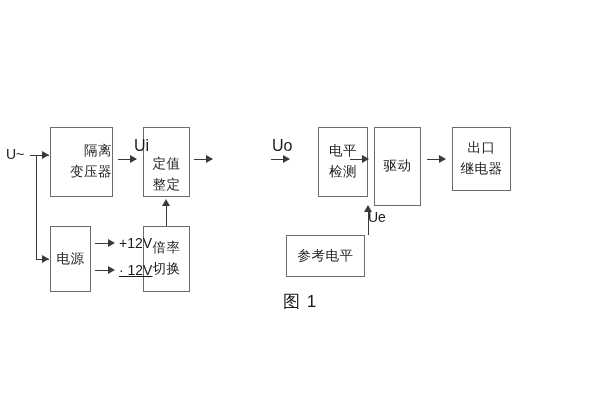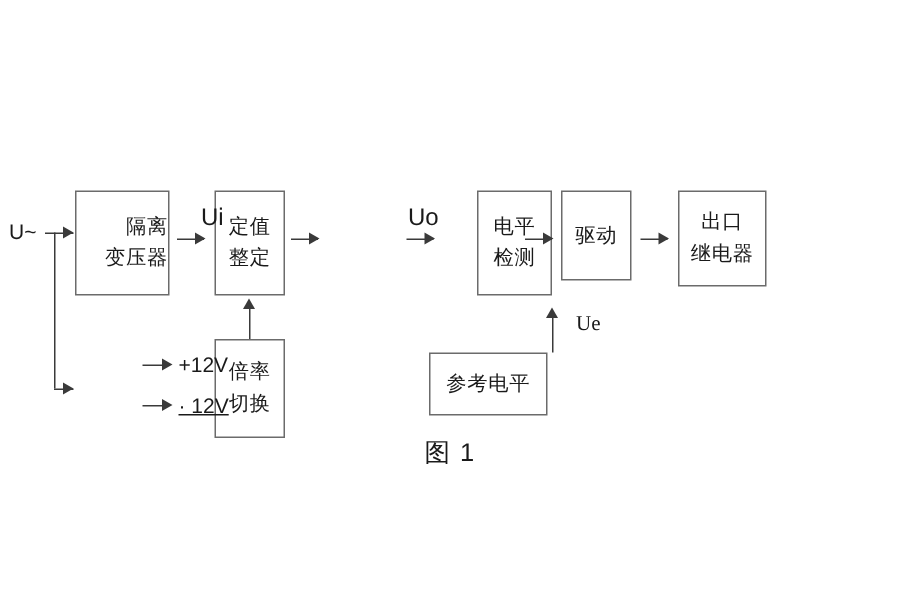--- a/index.html
+++ b/index.html
@@ -86,40 +86,43 @@
   <div class="arr-r" style="left:42px; top:150.5px;"></div>
 
   <div class="hline" style="left:36px; top:259px; width:13px;"></div>
   <div class="arr-r" style="left:42px; top:254.5px;"></div>
 
   <div class="block" style="left:50px; top:127px; width:63px; height:70px;align-items:flex-end;">
     <span class="ln">隔离</span>
     <span class="ln">变压器</span>
   </div>
 
-  <div class="block" style="left:143px; top:127px; width:47px; height:70px;">
+  <div class="block" style="left:143px; top:127px; width:47px; height:70px;justify-content:flex-end;">
     <span class="ln">定值</span>
     <span class="ln">整定</span>
   </div>
 
 
   <div class="block" style="left:295px; top:127px; width:50px; height:70px;margin-left:23px;">
     <span class="ln">电平</span>
     <span class="ln">检测</span>
   </div>
 
-  <div class="block" style="left:374px; top:127px; width:47px; height:60px;">
+  <div class="block" style="left:374px; top:127px; width:47px; height:79px;">
     <span class="ln">驱动</span>
   </div>
 
   <div class="block" style="left:452px; top:127px; width:59px; height:64px;">
     <span class="ln">出口</span>
     <span class="ln">继电器</span>
   </div>
 
+  <div class="block" style="left:50px; top:226px; width:41px; height:66px;">
+    <span class="ln">电源</span>
+  </div>
 
   <div class="block" style="left:143px; top:226px; width:47px; height:66px;">
     <span class="ln">倍率</span>
     <span class="ln">切换</span>
   </div>
 
   <div class="block" style="left:286px; top:235px; width:79px; height:42px;">
     <span class="ln">参考电平</span>
   </div>
 
@@ -146,17 +149,17 @@
 
   <div class="hline" style="left:95px; top:270px; width:17px;"></div>
   <div class="arr-r" style="left:108px; top:265.5px;"></div>
   <div class="label big" style="left:119px; top:263px;text-decoration:underline;">· 12V</div>
 
   <div class="vline" style="left:166px; top:206px; height:20px;"></div>
   <div class="arr-u" style="left:162px; top:199px;"></div>
 
   <div class="vline" style="left:368px; top:212px; height:23px;"></div>
   <div class="arr-u" style="left:364px; top:205px;"></div>
-  <div class="label big" style="left:384px; top:210px;font-family:Liberation Serif, serif;">Ue</div>
+  <div class="label big" style="left:368px; top:210px;">Ue</div>
 
   <div class="label caption" style="left:283px; top:293px;">图 1</div>
 
 </div>
 
 </body></html>

